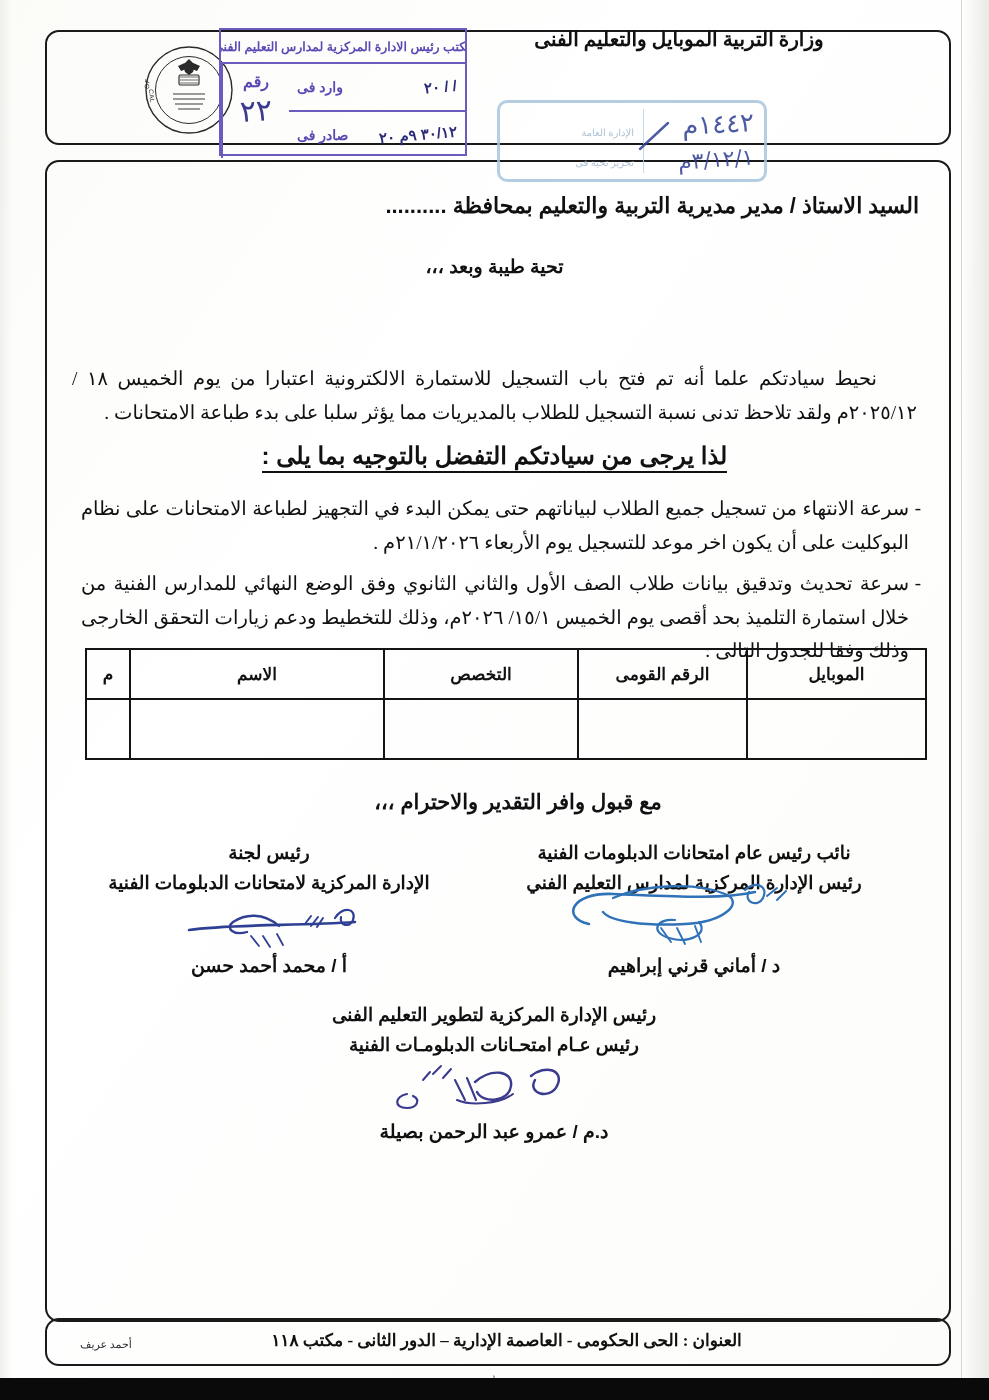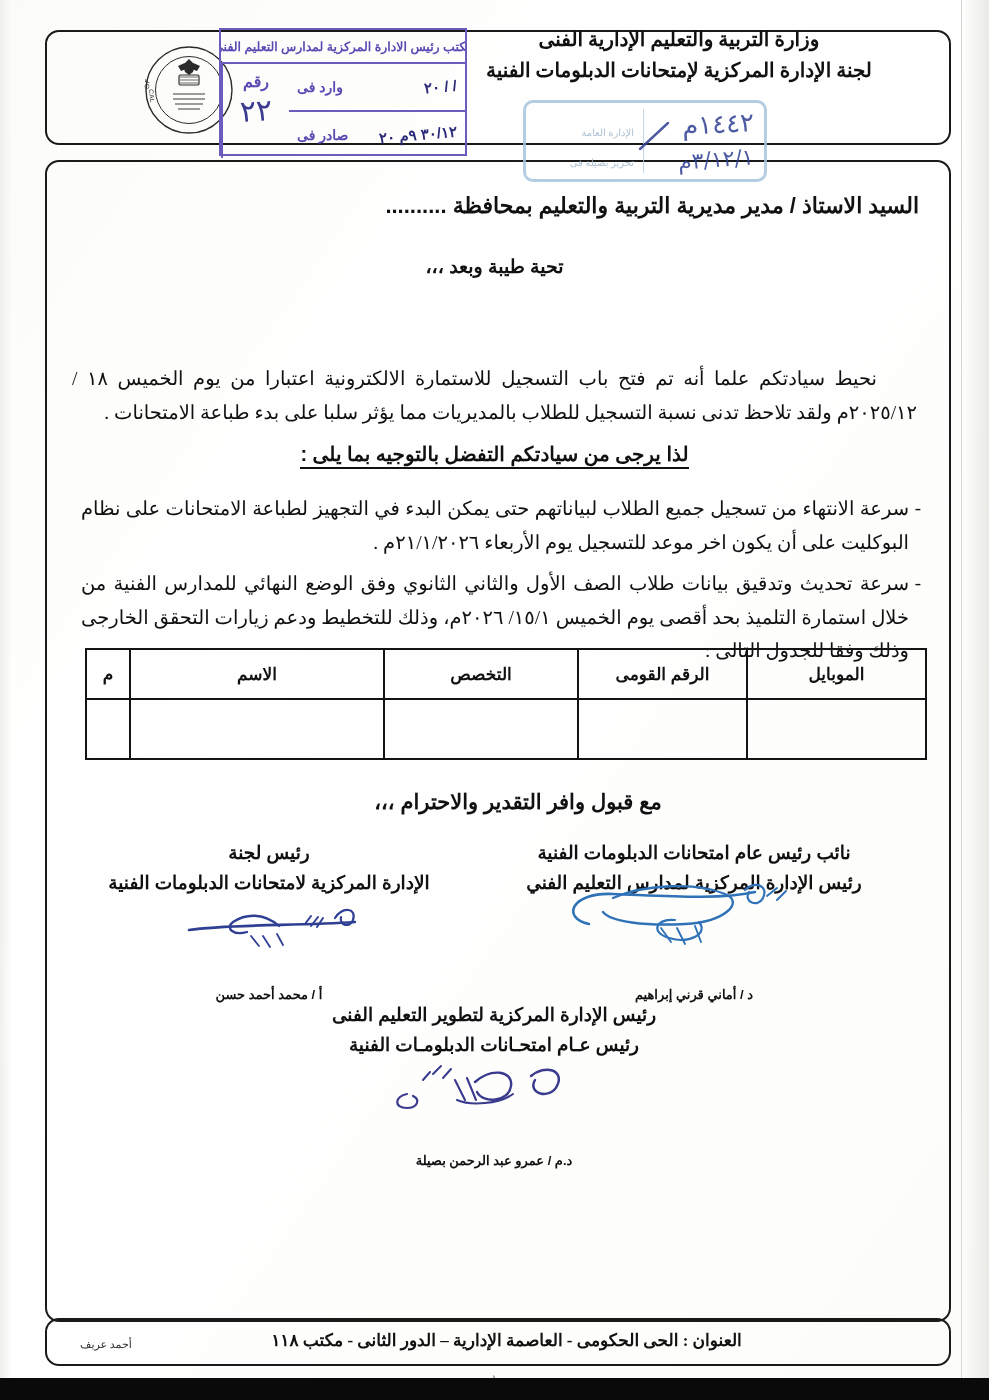--- a/index.html
+++ b/index.html
@@ -183,21 +183,21 @@
     font-size: 15px;
     transform: rotate(-5deg);
     letter-spacing: 0;
   }
 
   
   #received-stamp {
     position: absolute;
     right: 222px;
     top: 100px;
-    width: 244px;
+    width: 270px;
     height: 82px;
     border: 3px solid #a9c5dd;
     border-radius: 10px;
     box-sizing: border-box;
     opacity: 0.85;
     z-index: 4;
     overflow: hidden;
   }
   #received-stamp .rs-divider {
     position: absolute;
@@ -276,21 +276,21 @@
   .para .indent { display: inline-block; width: 40px; }
 
   #para-1 { top: 282px; }
   #para-2 { top: 362px; }
 
   .directive {
     position: absolute;
     right: 0; left: 0;
     top: 442px;
     text-align: center;
-    font-size: 20px;
+    font-size: 24px;
     font-weight: bold;
     font-family: "Liberation Sans", sans-serif;
   }
   .directive span {
     border-bottom: 2px solid #111;
     padding-bottom: 2px;
   }
 
   .bullets {
     position: absolute;
@@ -356,23 +356,22 @@
     font-family: "Liberation Sans", sans-serif;
     font-weight: bold;
     text-align: center;
   }
   .sig-col .role-line {
     font-size: 18.5px;
     line-height: 1.62;
     white-space: nowrap;
   }
   .sig-col .name-line {
-    font-size: 13px;
+    font-size: 19px;
     white-space: nowrap;
-    margin-top: 33px;
   }
 
   #sig-right {
     right: 520px;
     top: 838px;
     width: 400px;
   }
   #sig-left {
     right: 60px;
     top: 838px;
@@ -423,22 +422,21 @@
 
 <div id="page">
 
   <div class="scan-edge-left"></div>
   <div class="scan-edge-right"></div>
   <div class="right-margin-line"></div>
 
   <div class="box" id="header-box"></div>
 
   <div class="ministry-lines">
-    <div>وزارة التربية والتعليم الإدارية الفنى</div>
-    <div>لجنة الإدارة المركزية لإمتحانات الدبلومات الفنية</div>
+    <div>وزارة التربية الموبايل والتعليم الفنى</div>
   </div>
 
   <svg id="emblem" viewBox="0 0 112 112">
     <circle cx="56" cy="58" r="43" fill="none" stroke="#2b2b2b" stroke-width="1.4"></circle>
     <circle cx="56" cy="58" r="33.5" fill="none" stroke="#2b2b2b" stroke-width="1"></circle>
 
     <g fill="#2b2b2b">
       <path d="M56 27 L50 33 L52 40 L56 43 L60 40 L62 33 Z"></path>
       <path d="M45 34 q11 -7 22 0 l-3 5 q-8 -4 -16 0 Z"></path>
       <rect x="46" y="43" width="20" height="10" rx="1.5" fill="none" stroke="#2b2b2b" stroke-width="1.2"></rect>
@@ -479,21 +477,21 @@
       <div class="st-col-num">
         <div class="lbl">رقم</div>
         <div class="hw">٢٢</div>
       </div>
     </div>
   </div>
 
   <div id="received-stamp">
     <div class="rs-divider"></div>
     <div class="rs-faint rs-f1">الإدارة العامة</div>
-    <div class="rs-faint rs-f2">تحرير بصيلة فى</div>
+    <div class="rs-faint rs-f2">تحرير تحية فى</div>
     <div class="rs-hw rs-num">١٤٤٢م</div>
     <div class="rs-hw rs-date">٣/١٢/١م</div>
     <svg class="rs-tick" viewBox="0 0 34 30">
       <path d="M2 28 L30 2" stroke="#2f3f93" stroke-width="2.4" fill="none" stroke-linecap="round"></path>
     </svg>
   </div>
 
   <div class="box" id="body-box"></div>
 
   <div class="addressee">السيد الاستاذ / مدير مديرية التربية والتعليم بمحافظة ..........</div>

